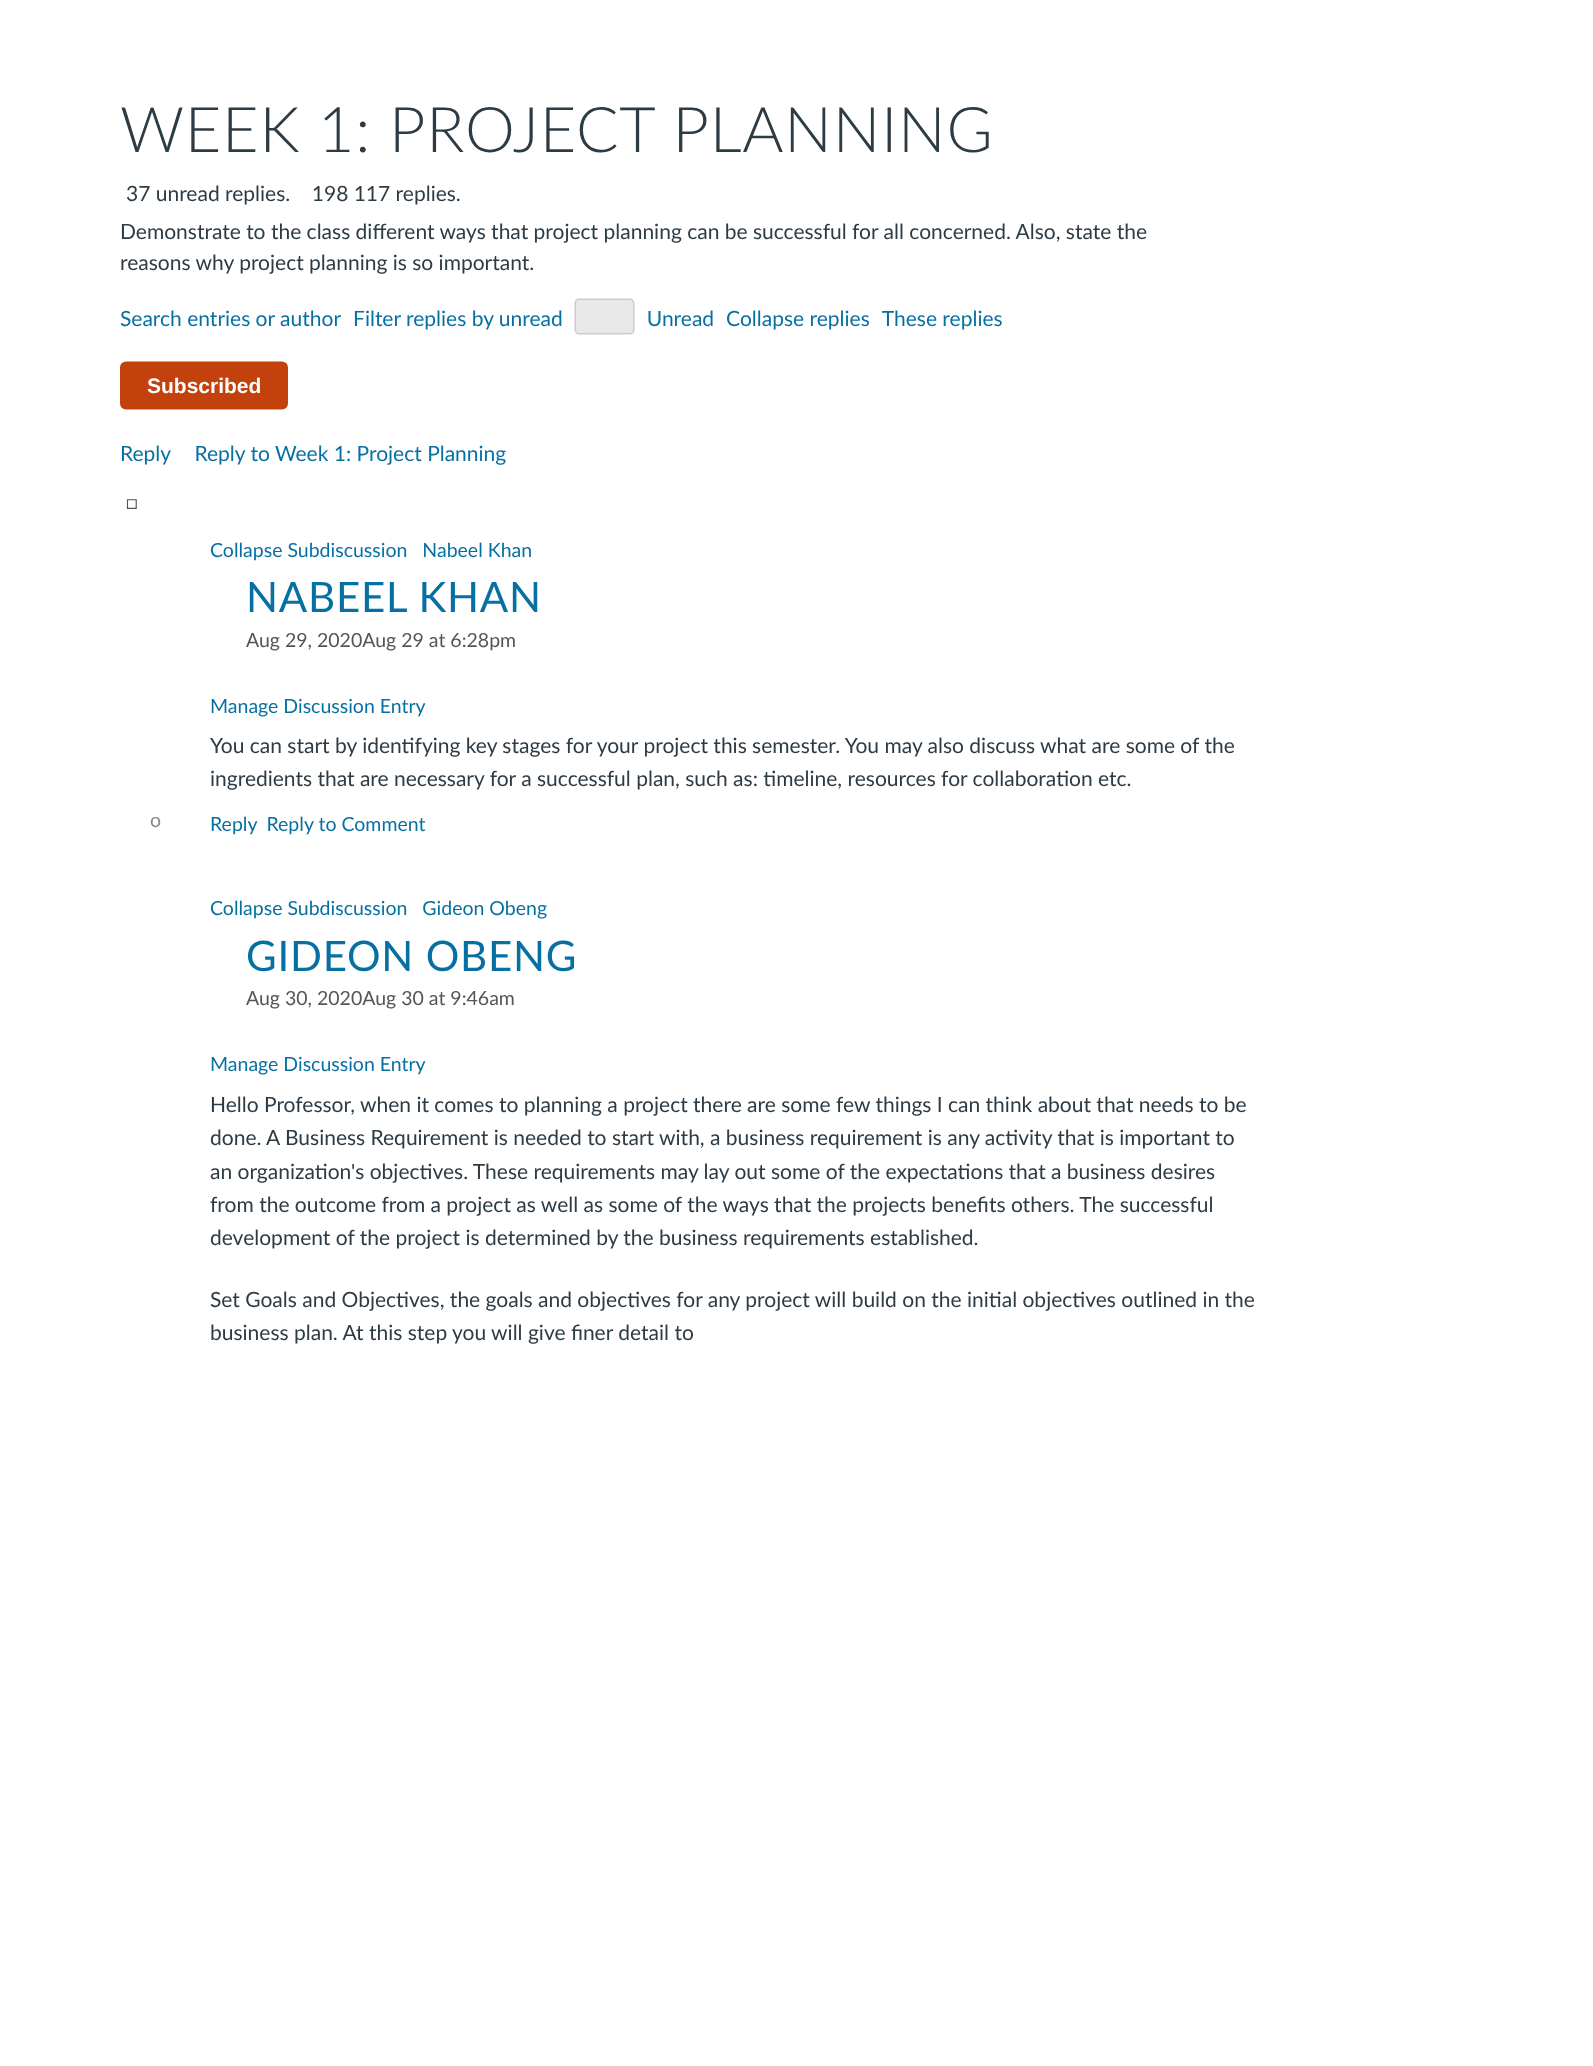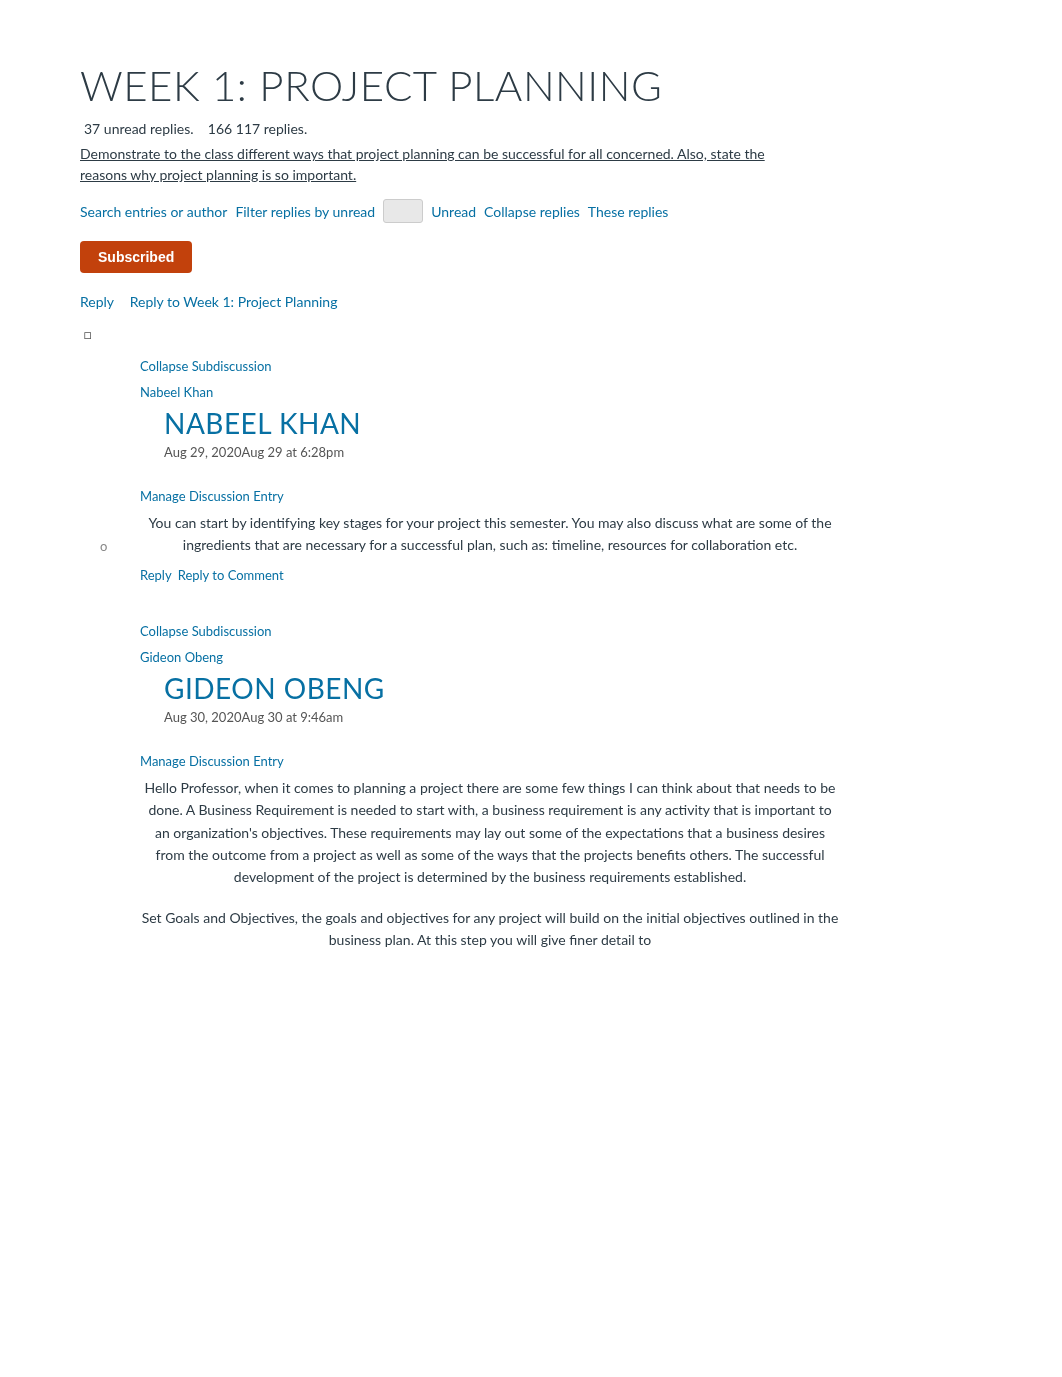--- a/index.html
+++ b/index.html
@@ -24,21 +24,20 @@
       color: #2d3b45;
       margin-bottom: 6px;
       padding-left: 4px;
     }
     .description {
       font-size: 14px;
       color: #2d3b45;
       line-height: 1.5;
       margin-bottom: 14px;
       max-width: 700px;
-      text-decoration: underline;
     }
     .toolbar-row {
       display: flex;
       align-items: center;
       gap: 8px;
       margin-bottom: 12px;
       flex-wrap: wrap;
     }
     .toolbar-link {
       color: #0770a3;
@@ -86,21 +85,20 @@
     .discussion-entry {
       margin-left: 60px;
       margin-bottom: 30px;
       position: relative;
     }
     .entry-header-links {
       display: flex;
       align-items: flex-start;
       gap: 10px;
       margin-bottom: 6px;
-      flex-direction: column;
     }
     .collapse-link {
       color: #0770a3;
       font-size: 13px;
       text-decoration: none;
       cursor: pointer;
     }
     .author-link {
       color: #0770a3;
       font-size: 13px;
@@ -129,21 +127,20 @@
       display: inline-block;
       margin-bottom: 8px;
       margin-top: 24px;
     }
     .entry-body {
       font-size: 14px;
       color: #2d3b45;
       line-height: 1.6;
       margin-bottom: 10px;
       max-width: 700px;
-      text-align: center;
     }
     .entry-actions {
       display: flex;
       align-items: center;
       gap: 6px;
       margin-top: 4px;
     }
     .entry-action-link {
       color: #0770a3;
       font-size: 13px;
@@ -155,21 +152,21 @@
     }
   </style>
 </head>
 <body>
 
 <h1 class="page-title">WEEK 1: PROJECT PLANNING</h1>
 
 <div class="reply-count">
   <span>37 unread replies.</span>
   &nbsp;&nbsp;
-  <span>166 117 replies.</span>
+  <span>198 117 replies.</span>
 </div>
 
 <p class="description">Demonstrate to the class different ways that project planning can be successful for all concerned. Also, state the reasons why project planning is so important.</p>
 
 <div class="toolbar-row">
   <a class="toolbar-link">Search entries or author</a>
   <a class="toolbar-link">Filter replies by unread</a>
   <span style="display:inline-block; width:40px; height:24px; background:#e8e8e8; border:1px solid #ccc; border-radius:3px;"></span>
   <a class="toolbar-link">Unread</a>
   <a class="toolbar-link">Collapse replies</a>

